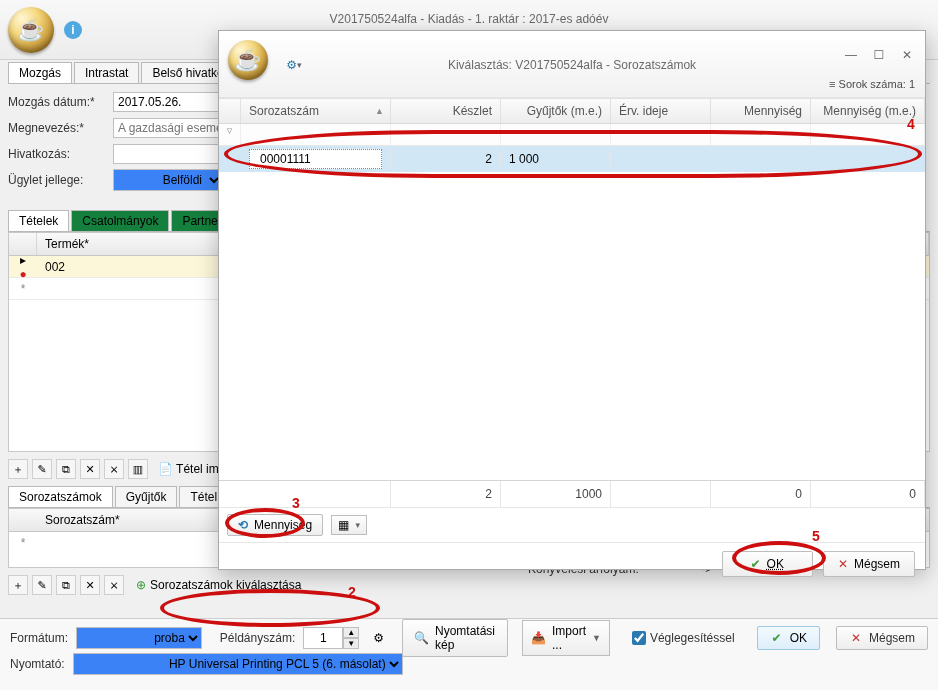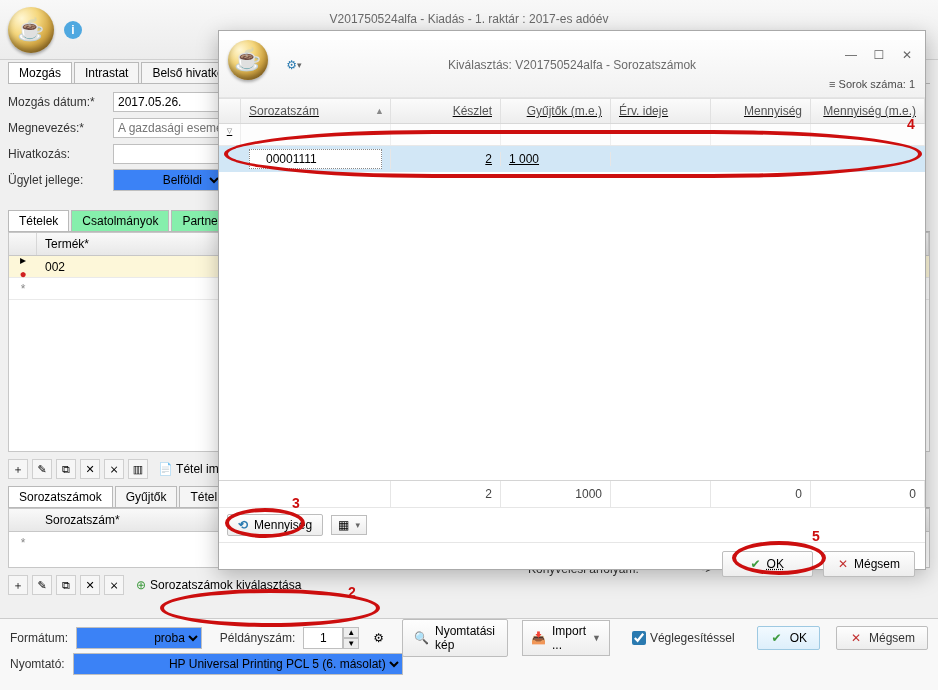--- a/index.html
+++ b/index.html
@@ -14,21 +14,21 @@
 .tabstrip { display:flex; border-bottom:1px solid #B9B9B9; }
 .tabstrip .tab { padding:3px 10px; border:1px solid #B9B9B9; border-bottom:none; background:#F5F5F5; margin-right:2px; font-size:12px; }
 .tabstrip .tab.active { background:#FFFFFF; }
 .form-grid { margin-top:6px; }
 .form-row { display:flex; align-items:center; height:24px; margin-bottom:2px; }
 .form-row label { width:105px; color:#333; }
 .form-row input[type=text], .form-row select { height:20px; border:1px solid #BFBFBF; padding:1px 4px; background:#fff; }
 .form-row input.placeholder { color:#BBB; }
 
 .items-tabs { margin-top:18px; display:flex; border-bottom:1px solid #B9B9B9; }
-.items-tabs .tab { padding:3px 10px; border:1px solid #B9B9B9; border-bottom:none; background:#86efac; margin-right:2px;}
+.items-tabs .tab { padding:3px 10px; border:1px solid #B9B9B9; border-bottom:none; background:#15803d; margin-right:2px;}
 .items-tabs .tab.active { background:#FFFFFF; }
 .product-grid { border:1px solid #C7C7C7; height:220px; background:#fff; position:relative;}
 .product-grid .phead { display:flex; background:linear-gradient(#F9F9F9,#E8E8E8); border-bottom:1px solid #C7C7C7; }
 .product-grid .phead .cell { padding:4px 8px; border-right:1px solid #D7D7D7; font-size:12px;}
 .product-grid .prow { display:flex; height:22px; align-items:center; border-bottom:1px solid #EAEAEA;}
 .product-grid .prow .cell { padding:0 8px; }
 .product-grid .prow.selected { background:#FDF7D9; }
 .row-indicator { width:24px; text-align:center; }
 .warn-icon { color:#D02121; font-weight:bold;}
 
@@ -63,30 +63,30 @@
 .dialog { position:absolute; left:218px; top:30px; width:708px; height:540px; background:#FFFFFF; border:1px solid #AAAAAA; box-shadow:0 6px 20px rgba(0,0,0,.25); }
 .dialog .dlg-head { height:58px; position:relative; background:linear-gradient(#FDFDFD,#F1F1F1); border-bottom:1px solid #E4E4E4;}
 .dialog .dlg-head .app-logo { width:40px; height:40px; margin:9px 0 0 9px;}
 .dialog .gear { position:absolute; left:62px; top:14px; width:26px;height:22px;display:flex;align-items:center;justify-content:center;border:1px solid transparent;}
 .dialog .dlg-title { position:absolute; left:50%; transform:translateX(-50%); top:18px; color:#6A6A6A;}
 .dialog .win-ctrls { position:absolute; right:6px; top:6px; display:flex; gap:4px;}
 .dialog .win-ctrls span { width:24px;height:18px;display:inline-flex;align-items:center;justify-content:center;color:#666;}
 .dialog .rowcount { position:absolute; right:10px; top:38px; color:#4A4A4A; font-size:11px;}
 .dialog .rowcount::before { content:"≡ "; }
 
-.dlg-table { height:382px; overflow:hidden; border-top:1px solid #E0E0E0;text-decoration:underline;}
+.dlg-table { height:382px; overflow:hidden; border-top:1px solid #E0E0E0;}
 .dlg-thead { display:flex; background:linear-gradient(#FBFBFB,#EDEDED); border-bottom:1px solid #D8D8D8;}
 .dlg-thead .th { padding:5px 8px; border-right:1px solid #E1E1E1; color:#555; position:relative;}
 .dlg-thead .th.sorted::after { content:"▲"; font-size:9px; color:#888; position:absolute; right:6px; top:7px;}
 .dlg-filter-row { display:flex; height:22px; border-bottom:1px solid #E8E8E8; background:#FDFDFD;}
 .dlg-filter-row .fcell:first-child { width:22px; text-align:center; color:#999; font-size:11px;}
 .dlg-filter-row .fcell { border-right:1px solid #EEE;}
 .dlg-datarow { display:flex; height:26px; align-items:center; background:#D2E7F6;}
 .dlg-datarow .dcell { padding:0 8px; border-right:1px solid #E6E6E6;}
-.dlg-datarow input { width:100%; height:20px; border:1px dotted #888; padding:1px 16px; background:#fff;}
+.dlg-datarow input { width:100%; height:20px; border:1px dotted #888; padding:1px 10px; background:#fff;}
 
 .dlg-footer1 { display:flex; border-top:1px solid #D4D4D4;}
 .dlg-footer1 .sumcell { padding:4px 8px; text-align:right; border-right:1px solid #E6E6E6; color:#444; height:26px; display:flex; align-items:center; justify-content:flex-end;}
 .dlg-footer2 { display:flex; align-items:center; padding:6px 8px; border-top:1px solid #E6E6E6; gap:8px;}
 .dlg-footer3 { display:flex; justify-content:flex-end; padding:8px 10px; gap:10px; border-top:1px solid #E6E6E6;}
 
 .circle-annot { position:absolute; border:4px solid #CC0E0E; border-radius:50%; pointer-events:none;}
 .num-annot { position:absolute; color:#CC0E0E; font-weight:bold; font-size:14px; pointer-events:none;}
 
 select.combo { height:22px; border:1px solid #BFBFBF; background:#3b82f6;text-align:right;}

